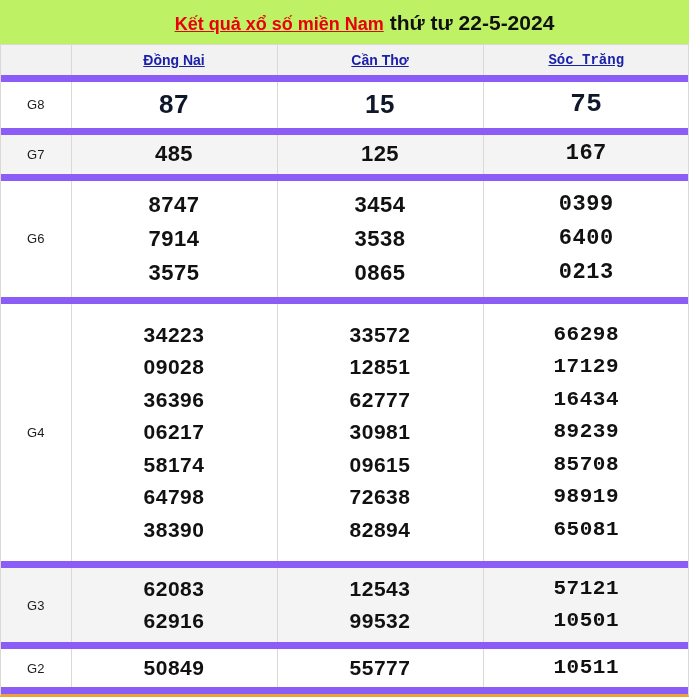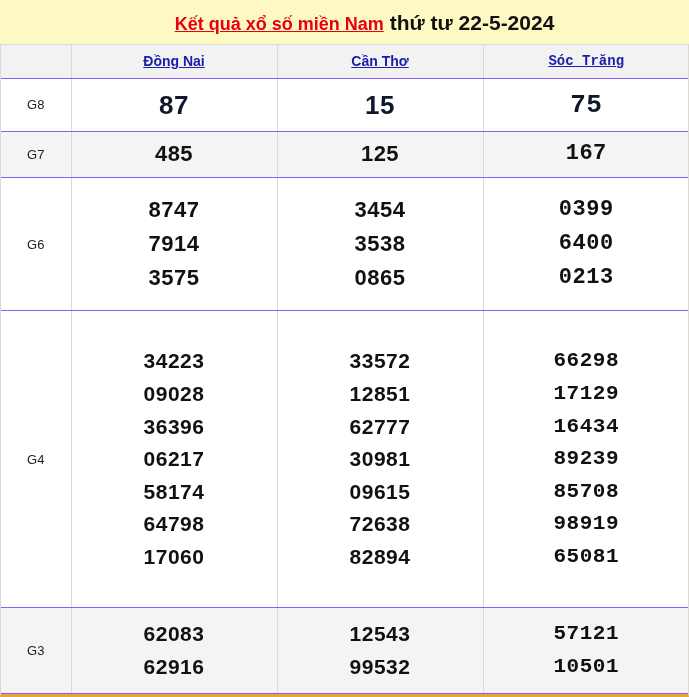--- a/index.html
+++ b/index.html
@@ -22,21 +22,21 @@
     box-sizing: border-box;
     display: flex;
     flex-direction: column;
     background: #ffffff;
   }
 
   
   .banner {
     height: 44px;
     flex: 0 0 44px;
-    background: #fef9c3;
+    background: #bef264;
     display: flex;
     align-items: center;
     justify-content: center;
     box-sizing: border-box;
     padding-left: 40px;
   }
   .banner-text {
     font-size: 20px;
     font-weight: bold;
     line-height: 1;
@@ -71,21 +71,21 @@
     height: 100%;
     border-collapse: collapse;
     table-layout: fixed;
   }
   table.results col.c-label { width: 70px; }
   table.results col.c-prov  { width: 206px; }
 
   table.results th,
   table.results td {
     border-right: 1px solid #dcd8d2;
-    border-bottom: 1px solid #8b5cf6;
+    border-bottom: 7px solid #8b5cf6;
     text-align: center;
     vertical-align: middle;
     padding: 0;
     box-sizing: border-box;
   }
   table.results th:last-child,
   table.results td:last-child { border-right: none; font-family: Liberation Mono, monospace; }
 
   
   thead tr { background: #f2f2f2; }
@@ -206,21 +206,21 @@
           </tr>
           <tr class="plain g4">
             <td class="label">G4</td>
             <td class="nums">
               <span class="num">34223</span>
               <span class="num">09028</span>
               <span class="num">36396</span>
               <span class="num">06217</span>
               <span class="num">58174</span>
               <span class="num">64798</span>
-              <span class="num">17060</span>
+              <span class="num">38390</span>
             </td>
             <td class="nums">
               <span class="num">33572</span>
               <span class="num">12851</span>
               <span class="num">62777</span>
               <span class="num">30981</span>
               <span class="num">09615</span>
               <span class="num">72638</span>
               <span class="num">82894</span>
             </td>
@@ -242,17 +242,29 @@
             </td>
             <td class="nums">
               <span class="num">12543</span>
               <span class="num">99532</span>
             </td>
             <td class="nums">
               <span class="num">57121</span>
               <span class="num">10501</span>
             </td>
           </tr>
+          <tr class="plain g2">
+            <td class="label">G2</td>
+            <td class="nums">
+              <span class="num">50849</span>
+            </td>
+            <td class="nums">
+              <span class="num">55777</span>
+            </td>
+            <td class="nums">
+              <span class="num">10511</span>
+            </td>
+          </tr>
         </tbody>
     </table>
   </div>
 
 </div>
 
 </body></html>

